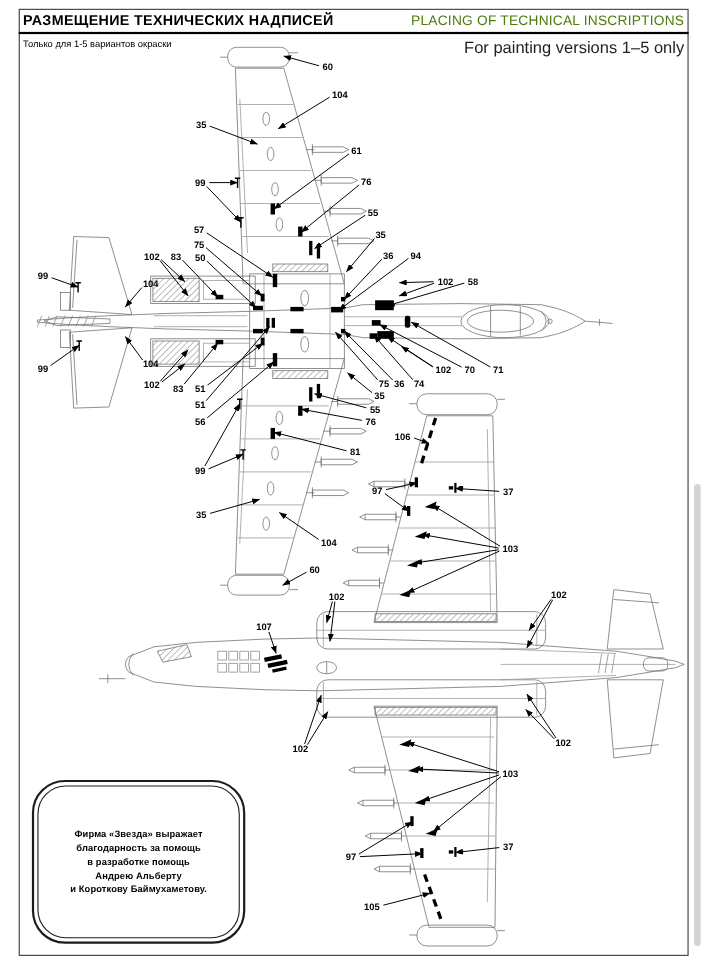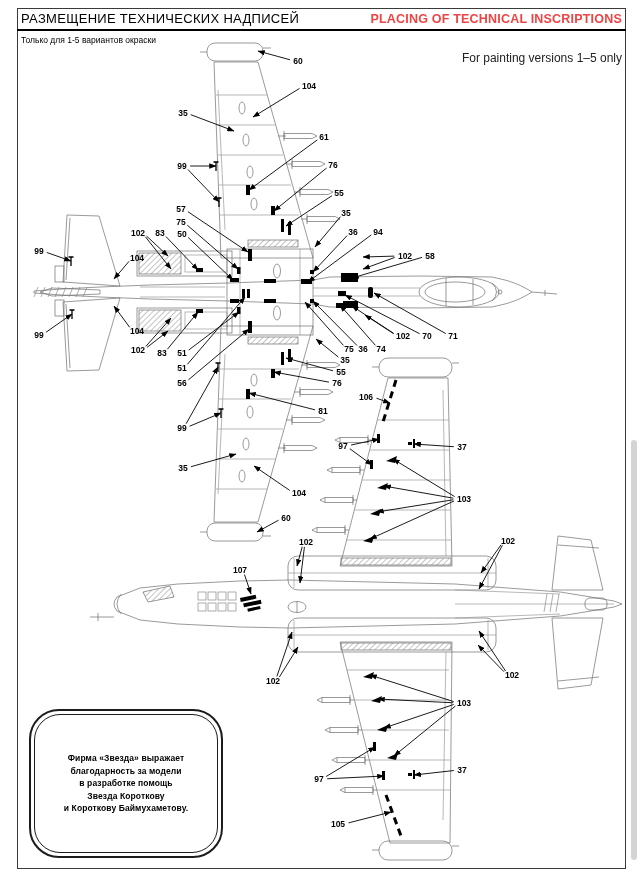--- a/index.html
+++ b/index.html
@@ -5,35 +5,35 @@
   html,body{margin:0;padding:0;}
   body{
     width:640px;height:889px;position:relative;background:#ffffff;
     font-family:"Liberation Sans", sans-serif;color:#000;overflow:hidden;
   }
   .page-border{
     position:absolute;left:17px;top:8px;width:609px;height:861px;
     border:1px solid #3a3a3a;box-sizing:border-box;background:#fff;
   }
   .title-ru{
-    position:absolute;left:21px;top:11px;font-size:13px;font-weight:normal;
+    position:absolute;left:21px;top:11px;font-size:13px;font-weight:bold;
     letter-spacing:.3px;white-space:nowrap;text-align:right;
   }
   .title-en{
-    position:absolute;right:18px;top:12px;font-size:12.5px;font-weight:700;
-    letter-spacing:.2px;white-space:nowrap;color:#ef4444;
+    position:absolute;right:18px;top:12px;font-size:12.5px;font-weight:400;
+    letter-spacing:.2px;white-space:nowrap;color:#4d7c0f;
   }
   .header-rule{
     position:absolute;left:17px;top:29px;width:609px;height:2px;background:#000;
   }
   .note-ru{
     position:absolute;left:21px;top:35px;font-size:8.5px;font-weight:normal;white-space:nowrap;
   }
   .note-en{
-    position:absolute;right:18px;top:51px;font-size:12px;color:#222;white-space:nowrap;
+    position:absolute;right:18px;top:35px;font-size:15px;color:#222;white-space:nowrap;
   }
   svg.art{position:absolute;left:0;top:0;}
   .credit-box{
     position:absolute;left:29px;top:709px;width:194px;height:149px;
     border:2px solid #1c1c1c;border-radius:30px;box-sizing:border-box;background:#fff;
   }
   .credit-inner{
     position:absolute;left:3px;top:3px;right:3px;bottom:3px;
     border:1px solid #1c1c1c;border-radius:26px;
     display:flex;align-items:center;justify-content:center;
@@ -377,21 +377,21 @@
       <text x="462" y="773" text-anchor="middle" font-size="8.5" font-weight="bold" fill="#000" font-family="&quot;Liberation Sans&quot;, sans-serif">37</text>
       <line x1="348.5333836289148" y1="822.895871737011" x2="391" y2="812" stroke="#000" stroke-width="0.9" marker-end="url(#ah)"></line>
       <text x="338" y="827" text-anchor="middle" font-size="8.5" font-weight="bold" fill="#000" font-family="&quot;Liberation Sans&quot;, sans-serif">105</text>
     </g>
 </svg>
 
 <div class="credit-box">
   <div class="credit-inner">
     <div class="credit-text" id="credit-lines">
         <div>Фирма «Звезда» выражает</div>
-        <div>благодарность за модели</div>
+        <div>благодарность за помощь</div>
         <div>в разработке помощь</div>
-        <div>Звезда Короткову</div>
+        <div>Андрею Альберту</div>
         <div>и Короткову Баймухаметову.</div>
       </div>
   </div>
 </div>
 
 <div class="scan-edge"></div>
 
 </body></html>

